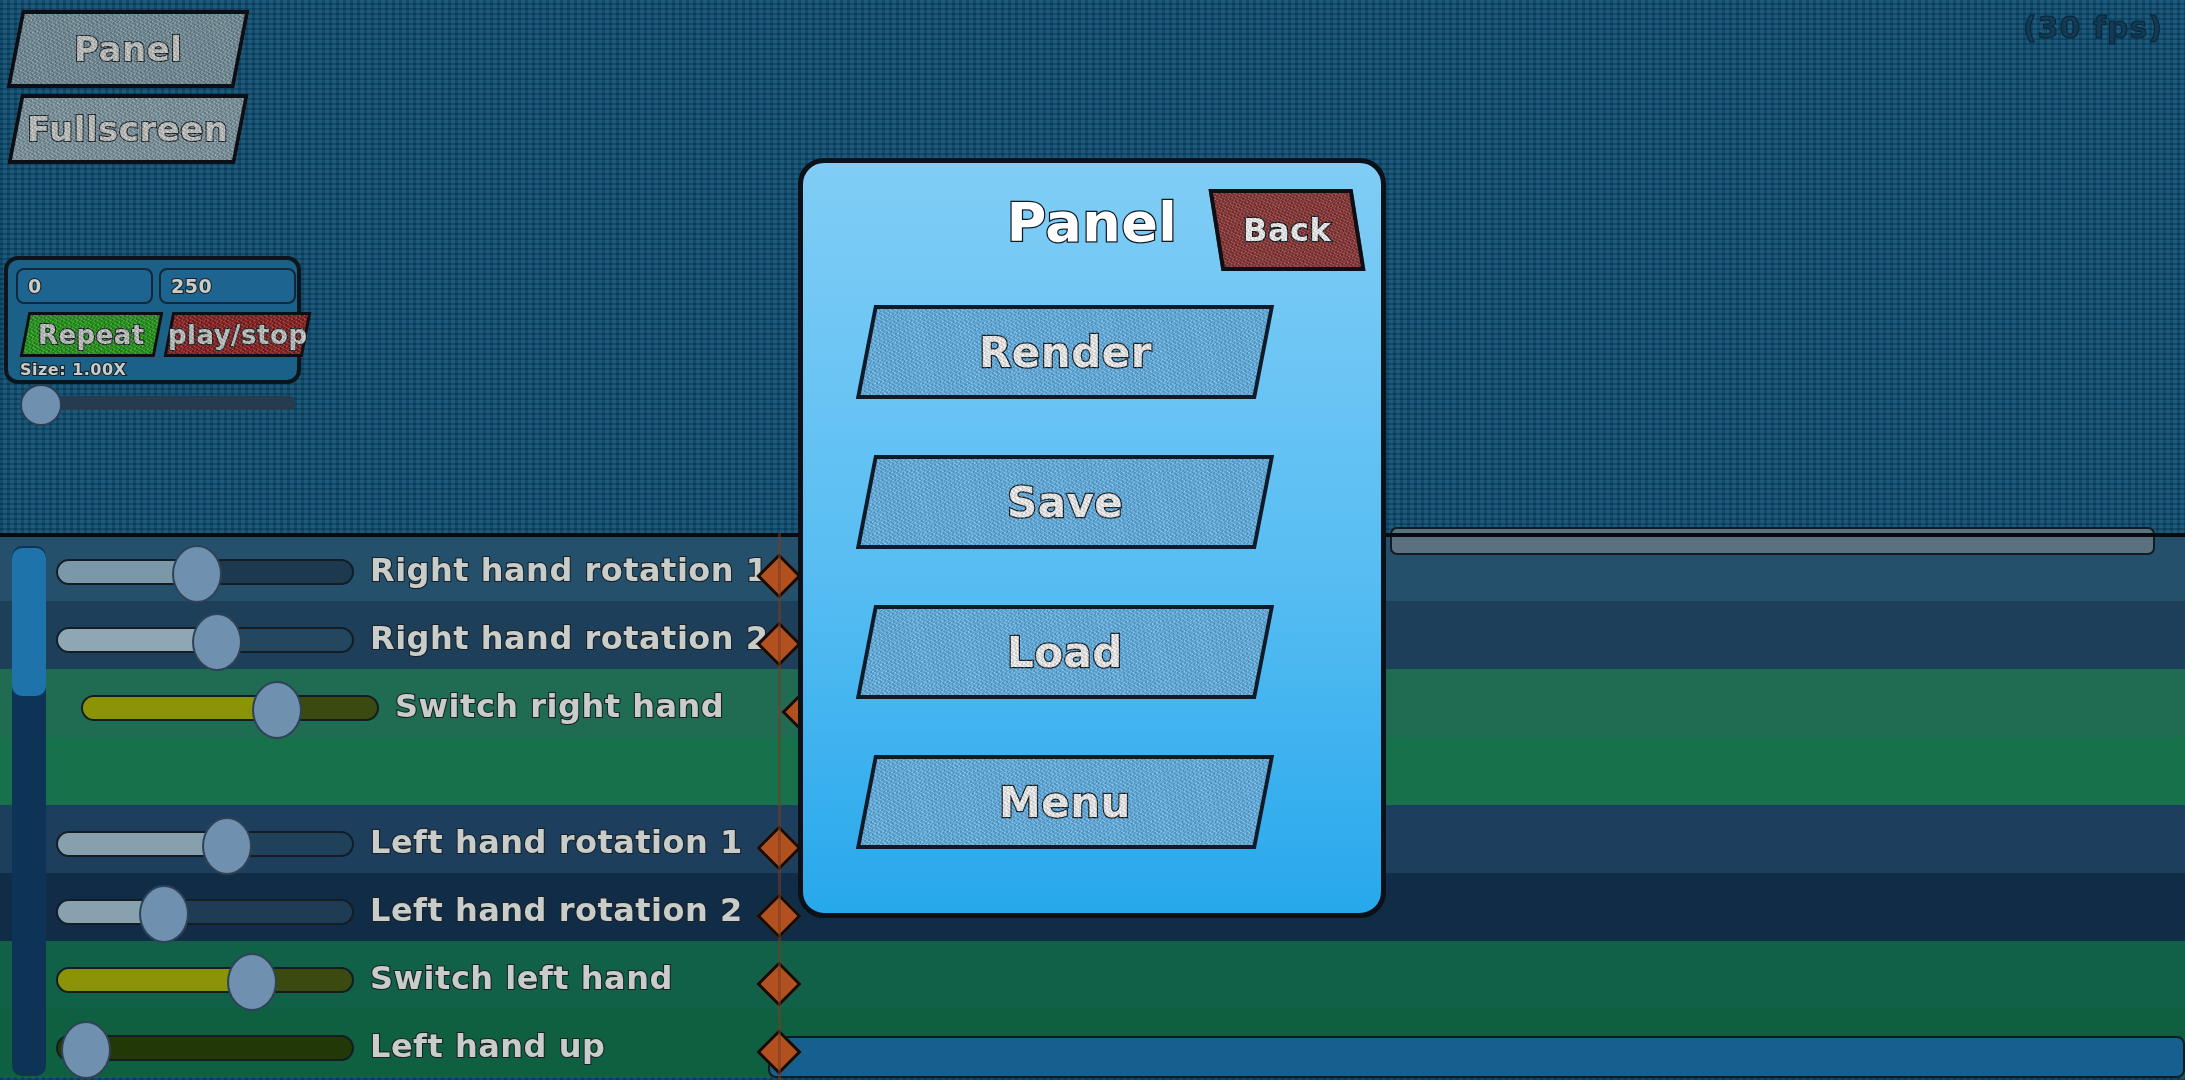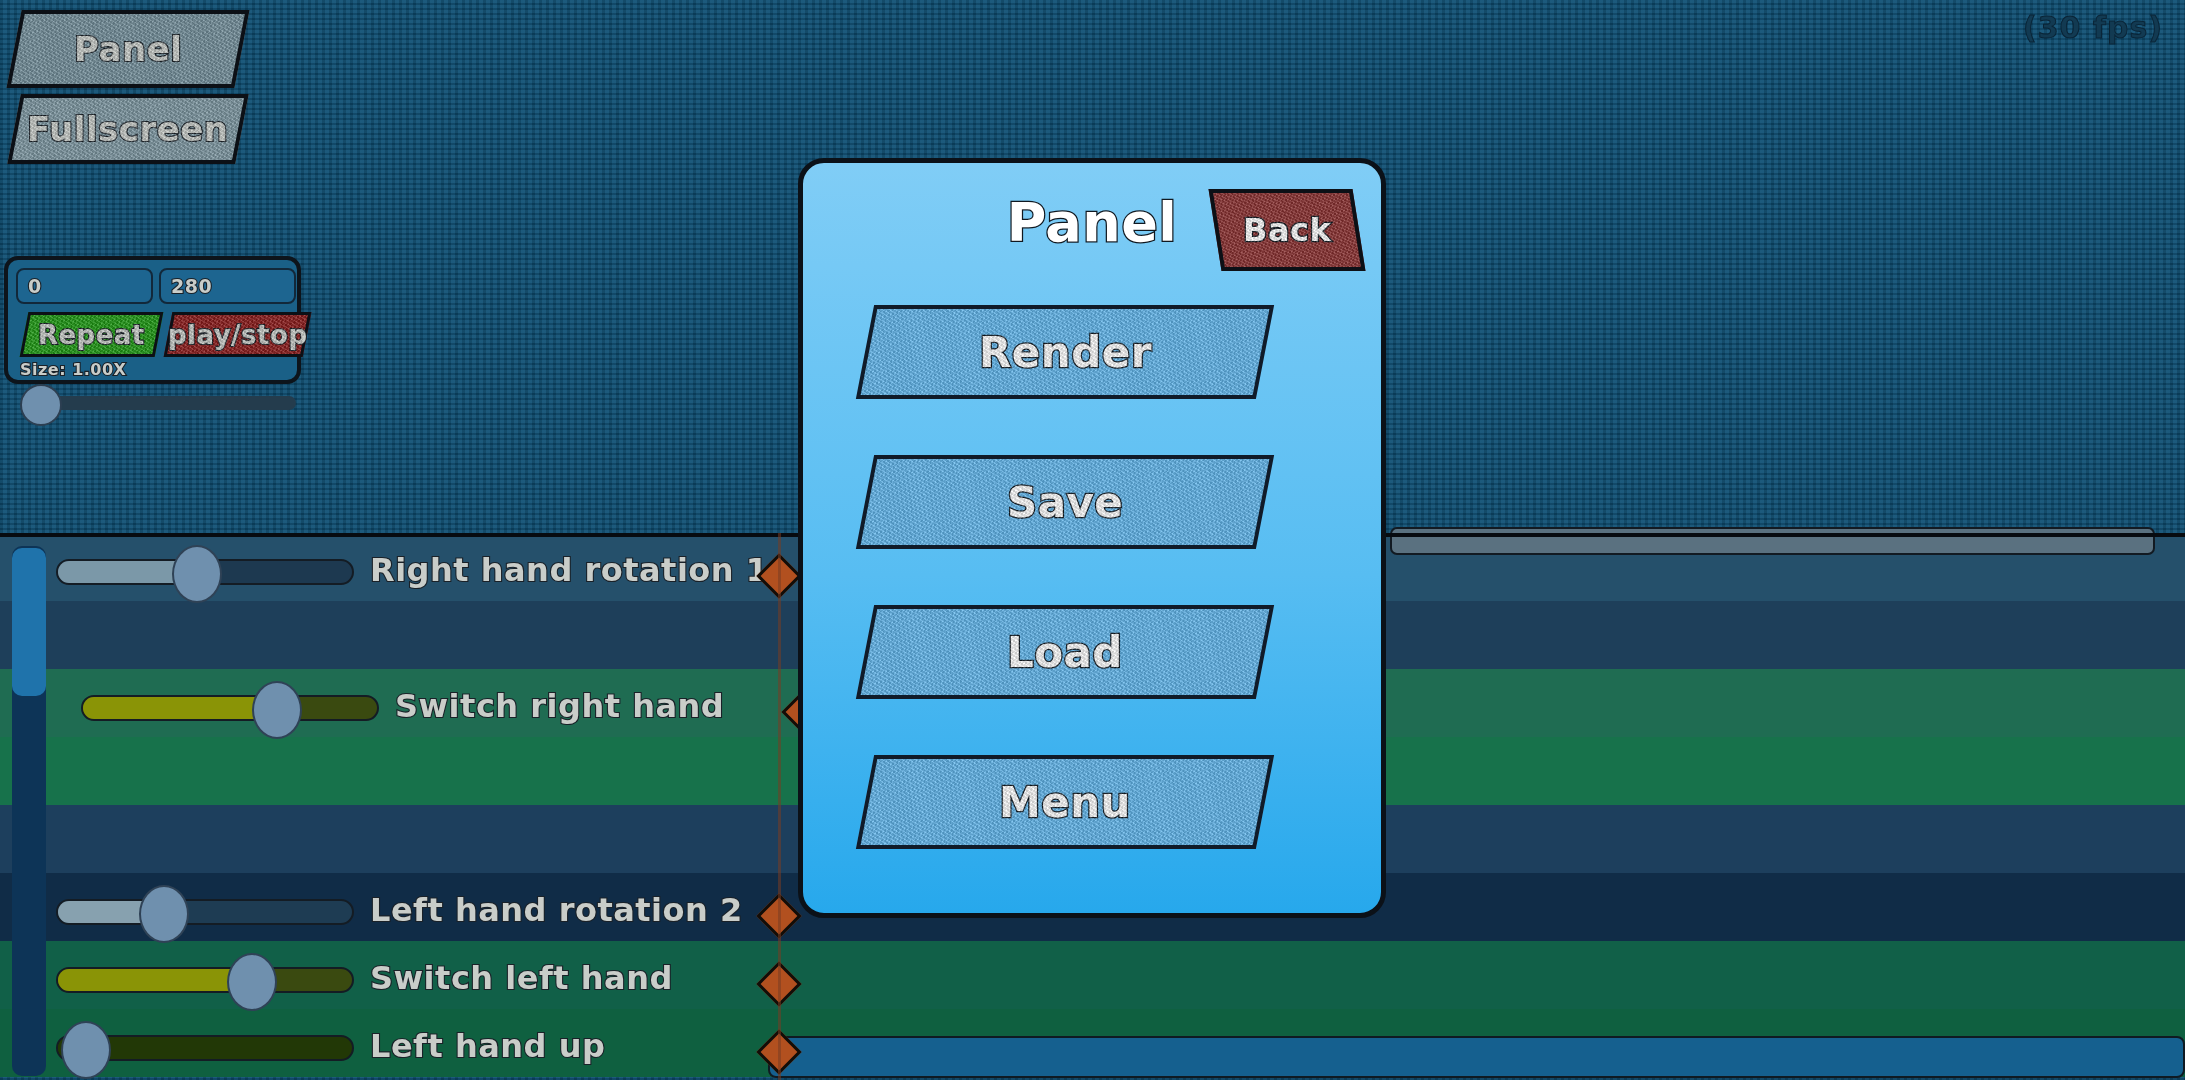--- a/index.html
+++ b/index.html
@@ -320,21 +320,21 @@
   </div>
   <div class="skew-btn tex" id="btn-fullscreen">
     <span class="otext otext-grey">Fullscreen</span>
   </div>
 
   <div id="control-card">
     <div class="numfield" id="field-start" title="0">
       <span class="otext otext-grey">0</span>
     </div>
     <div class="numfield" id="field-end" title="180">
-      <span class="otext otext-grey">280</span>
+      <span class="otext otext-grey">250</span>
     </div>
     <div class="act-btn tex" id="btn-repeat">
       <span class="otext otext-grey">Repeat</span>
     </div>
     <div class="act-btn tex" id="btn-playstop">
       <span class="otext otext-grey">play/stop</span>
     </div>
     <div id="size-label" class="otext otext-grey">Size: 1.00X</div>
     <div id="size-slider-track"></div>
     <div id="size-slider-knob"></div>
@@ -347,26 +347,46 @@
       <div class="row" style="top: 0px; text-align: right;">
         <div class="row-track" style="background: rgb(29, 57, 80);">
           <div class="row-fill" style="width: 46%; background: rgb(123, 152, 168);"></div>
         </div>
         <div class="row-knob" style="left: 171.92px;"></div>
         <div class="row-label otext otext-grey">Right hand rotation 1</div>
         <div class="diamond">
           <i></i>
         </div>
       </div>
+      <div class="row" style="top: 68px;">
+        <div class="row-track" style="background: rgb(35, 71, 94);">
+          <div class="row-fill" style="width: 54%; background: rgb(141, 167, 180);"></div>
+        </div>
+        <div class="row-knob" style="left: 192.08px;"></div>
+        <div class="row-label otext otext-grey">Right hand rotation 2</div>
+        <div class="diamond">
+          <i></i>
+        </div>
+      </div>
       <div class="row" style="top: 136px; margin-left: 25px;">
         <div class="row-track" style="background: rgb(58, 74, 16);">
           <div class="row-fill" style="width: 68%; background: rgb(138, 148, 6);"></div>
         </div>
         <div class="row-knob" style="left: 227.36px;"></div>
         <div class="row-label otext otext-grey">Switch right hand</div>
+        <div class="diamond">
+          <i></i>
+        </div>
+      </div>
+      <div class="row" style="top: 272px;">
+        <div class="row-track" style="background: rgb(31, 65, 90);">
+          <div class="row-fill" style="width: 58%; background: rgb(134, 160, 174);"></div>
+        </div>
+        <div class="row-knob" style="left: 202.16px;"></div>
+        <div class="row-label otext otext-grey">Left hand rotation 1</div>
         <div class="diamond">
           <i></i>
         </div>
       </div>
       <div class="row" style="top: 340px;">
         <div class="row-track" style="background: rgb(30, 60, 83);">
           <div class="row-fill" style="width: 33%; background: rgb(135, 161, 175);"></div>
         </div>
         <div class="row-knob" style="left: 139.16px;"></div>
         <div class="row-label otext otext-grey">Left hand rotation 2</div>

